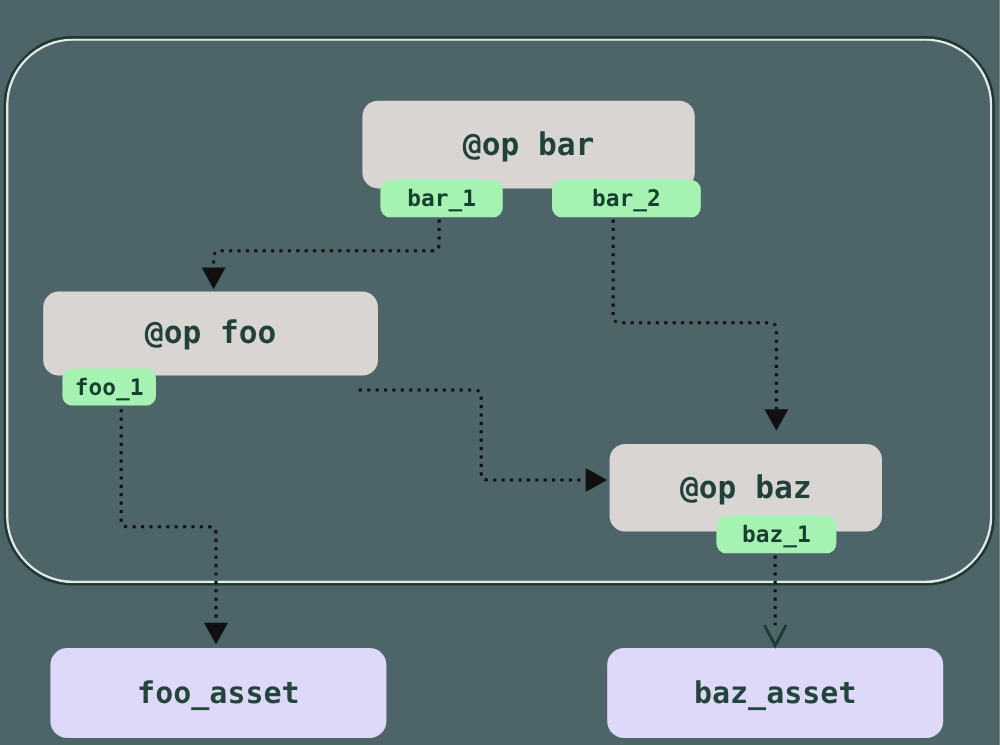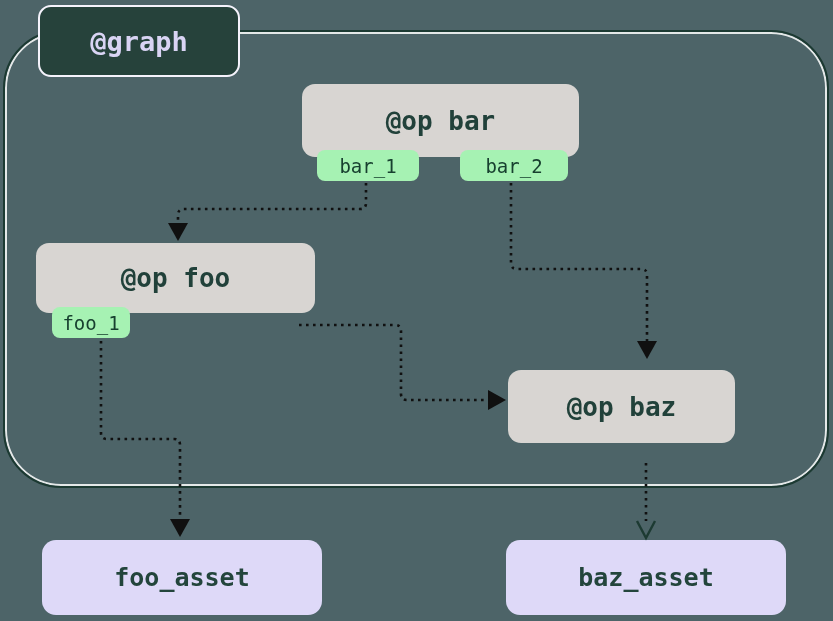--- a/index.html
+++ b/index.html
@@ -41,24 +41,24 @@
   .op-bar { left: 302px; top: 84px;  width: 277px; height: 73px; }
   .op-foo { left: 36px;  top: 243px; width: 279px; height: 70px; }
   .op-baz { left: 508px; top: 370px; width: 227px; height: 73px; }
   .tab {
     position: absolute;
     height: 31px;
     background: var(--tab-bg, #a6f2b3);
     border-radius: 8px;
     display: flex; align-items: center; justify-content: center;
     color: var(--tab-text, #17402f);
-    font-size: 19px; font-weight: 400;
+    font-size: 19px; font-weight: 700;
   }
   .tab-bar1 { left: 317px; top: 150px; width: 102px; }
-  .tab-bar2 { left: 460px; top: 150px; width: 108px; }
+  .tab-bar2 { left: 460px; top: 150px; width: 124px; }
   .tab-foo1 { left: 52px;  top: 307px; width: 78px;  }
   .tab-foo2 { left: 197px; top: 307px; width: 100px; }
   .tab-baz1 { left: 597px; top: 430px; width: 100px; }
   .asset {
     position: absolute;
     width: 280px; height: 75px;
     background: var(--asset-bg, #ded9f8);
     border-radius: 14px;
     display: flex; align-items: center; justify-content: center;
     color: var(--asset-text, #23453c);
@@ -84,37 +84,35 @@
     stroke-width: 2.4;
   }
 </style>
 </head>
 <body>
 
 <div class="stage" style="--bg: #4d6468; --border-dark: #1c3a32; --badge-bg: #26423b; --badge-text: #d9d4f4; --op-bg: #d8d5d2; --op-text: #21413a; --tab-bg: #a6f2b3; --tab-text: #17402f; --asset-bg: #ded9f8; --asset-text: #23453c; --edge: #101010;">
 
   <div class="graph-box"></div>
 
-  <div class="badge">
-    <span>@graph</span>
-  </div>
 
   <div class="op op-foo">
     <span>@op foo</span>
   </div>
   <div class="op op-bar">
     <span>@op bar</span>
   </div>
   <div class="op op-baz">
     <span>@op baz</span>
   </div>
 
   <div class="tab tab-bar1">bar_1</div>
   <div class="tab tab-bar2">bar_2</div>
   <div class="tab tab-foo1">foo_1</div>
+  <div class="tab tab-baz1">baz_1</div>
 
   <div class="asset asset-baz">
     <span>baz_asset</span>
   </div>
   <div class="asset asset-foo">
     <span>foo_asset</span>
   </div>
 
   <svg class="edges" viewBox="0 0 833 621">
 

